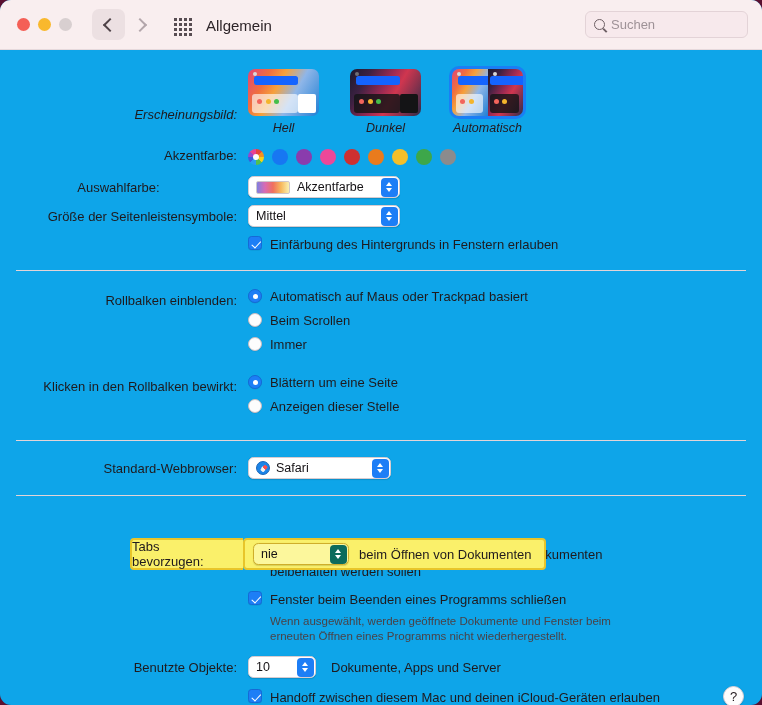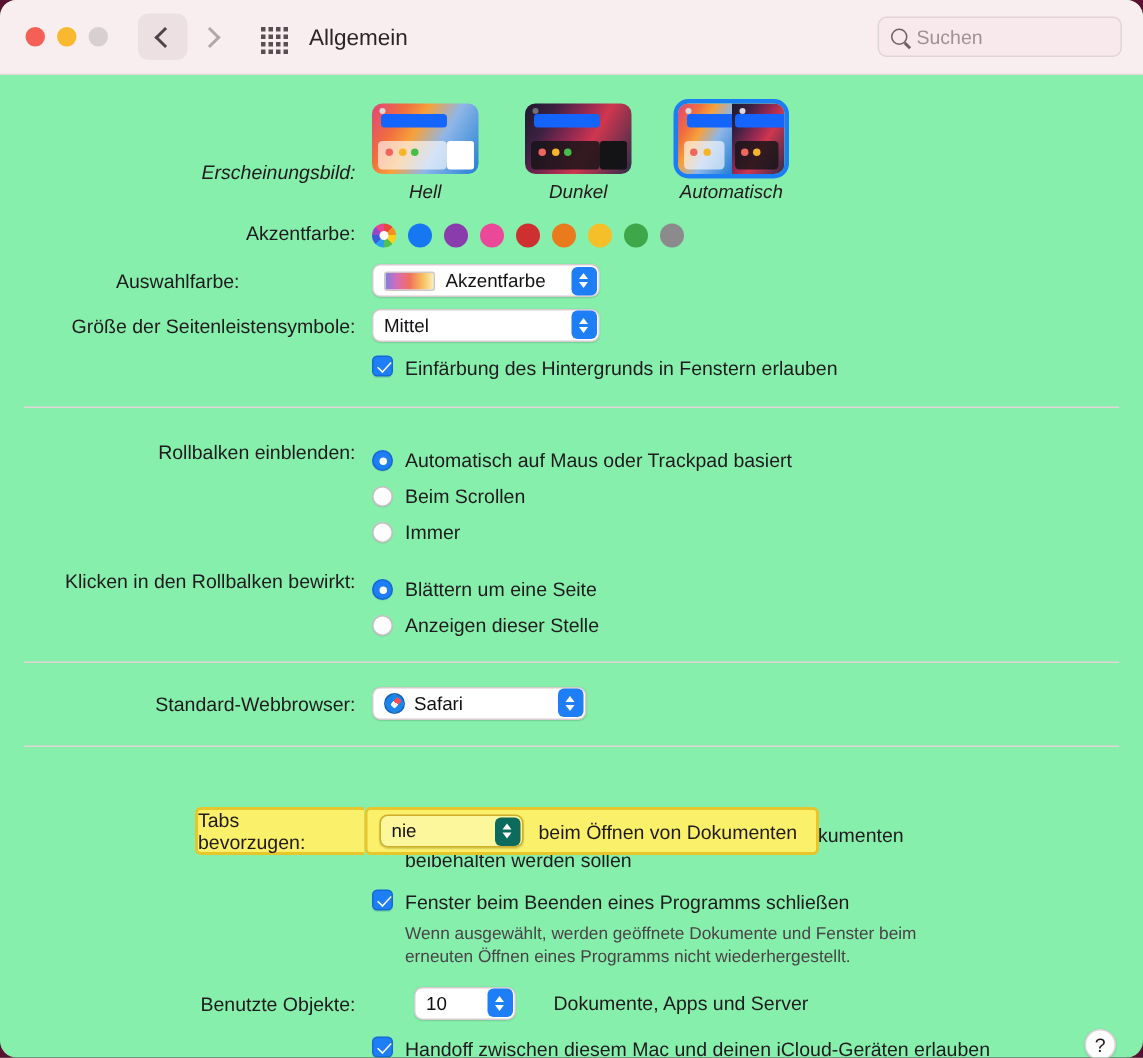--- a/index.html
+++ b/index.html
@@ -4,21 +4,21 @@
 <style>
   * { box-sizing: border-box; margin: 0; padding: 0; }
   html, body {
     width: 762px; height: 705px;
     font-family: "Liberation Sans", sans-serif;
     background: #5a1030;
     overflow: hidden;
   }
   #window {
     position: absolute; inset: 0;
-    background: #86efac;
+    background: #0ea5e9;
     border-radius: 11px;
     overflow: hidden;
   }
 
   
   #titlebar {
     position: relative;
     height: 50px;
     background: #f9eeef;
     border-bottom: 1px solid #e6d9dc;
@@ -163,21 +163,21 @@
   .radio {
     width: 14px; height: 14px; border-radius: 50%; flex: none;
     border: 0.5px solid #cabdc2; background: #fdfdfd; position: relative;
     box-shadow: 0 0.5px 0.5px rgba(0,0,0,.1);
   }
   .radio.on { background: #1d7ef6; border-color: #1569d6; }
   .radio.on::after {
     content: ""; position: absolute; left: 4.2px; top: 4.2px;
     width: 5px; height: 5px; border-radius: 50%; background: #fff;
   }
-  .optrow { display: flex; align-items: flex-end; gap: 8px; height: 24px; }
+  .optrow { display: flex; align-items: flex-start; gap: 8px; height: 24px; }
   .optrow .otxt { font-size: 13px; color: #1f1a1d; }
 
   .cbrow { display: flex; align-items: flex-start; gap: 8px; }
   .cbrow .ctxt { font-size: 13px; color: #1f1a1d; line-height: 17px; padding-top: 0px; }
   .hint { font-size: 11.5px; color: #4a4247; line-height: 15px; }
 
   
   #tabs-highlight {
     position: absolute; left: 243px; top: 470px;
     width: 303px; height: 32px;
@@ -445,21 +445,21 @@
         <span class="cbrow">
           <span class="check on"></span>
           <span class="ctxt">Fenster beim Beenden eines Programms schließen</span>
         </span>
         <div class="hint" style="margin:6px 0 0 22px; max-width:360px;">Wenn ausgewählt, werden geöffnete Dokumente und Fenster beim erneuten Öffnen eines Programms nicht wiederhergestellt.</div>
       </div>
     </div>
 
     <div class="row" style="margin-top:12px;">
       <div class="label" style="padding-top:3px;">Benutzte Objekte:</div>
-      <div class="ctl" style="display:flex; align-items:center; gap:25px;margin-left:28px;">
+      <div class="ctl" style="display:flex; align-items:center; gap:15px;">
         <span class="popup" style="width:68px;">
           <span class="txt">10</span>
           <span class="stepper">
             <span class="ar up"></span>
               <span class="ar dn"></span>
           </span>
         </span>
         <span style="font-size:13px;color:#1f1a1d;">Dokumente, Apps und Server</span>
       </div>
     </div>

